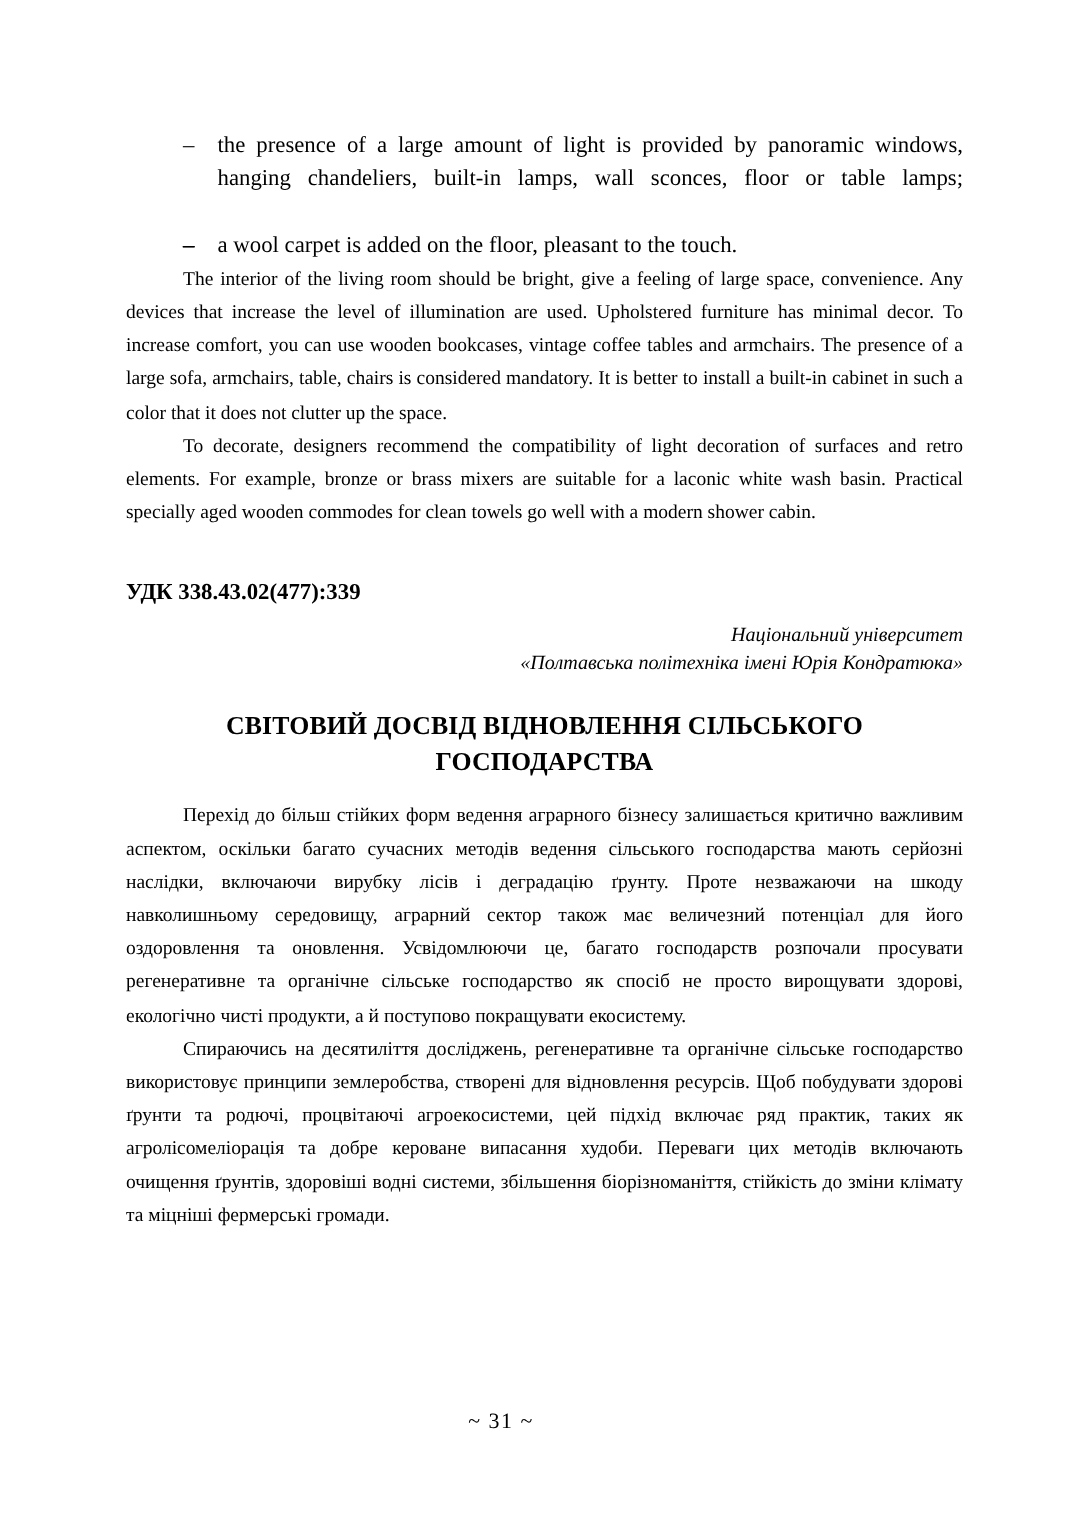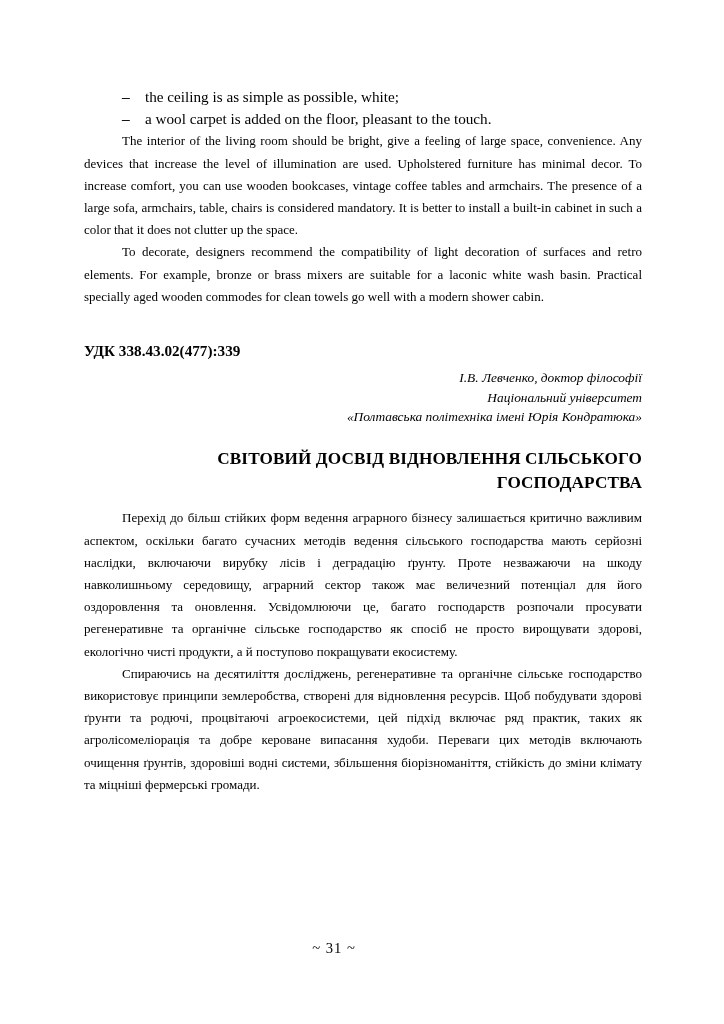--- a/index.html
+++ b/index.html
@@ -93,21 +93,21 @@
     text-align: right;
     font-style: italic;
     font-size: 13.4px;
     line-height: 19.4px;
   }
   .author-block div { white-space: nowrap; }
 
   
   .title {
     margin-top: 21px;
-    text-align: right;
+    text-align: center;
     font-weight: bold;
     font-size: 17.2px;
     line-height: 23.5px;
     letter-spacing: 0.1px;
   }
 
   .title-gap { height: 13px; }
 
   .ukr-block { margin-top: 0; }
   .ukr-block p.para { margin-bottom: 0; }
@@ -127,41 +127,40 @@
 </head>
 <body>
 
 <div class="page">
 
   <div class="content">
 
     <ul class="bullet-list">
       <li class="bullet-item">
         <span class="dash">–</span>
+        <span class="btext">the presence of a large amount of light is provided by panoramic windows, hanging chandeliers, built-in lamps, wall sconces, floor or table lamps;</span>
       </li>
       <li class="bullet-item single">
         <span class="dash">–</span>
-        <span class="btext">the ceiling is as simple as possible, white;</span>
       </li>
       <li class="bullet-item single">
         <span class="dash">–</span>
       </li>
       <li class="bullet-item single">
         <span class="dash">–</span>
         <span class="btext">a wool carpet is added on the floor, pleasant to the touch.</span>
       </li>
     </ul>
 
     <p class="para last">The interior of the living room should be bright, give a feeling of large space, convenience. Any devices that increase the level of illumination are used. Upholstered furniture has minimal decor. To increase comfort, you can use wooden bookcases, vintage coffee tables and armchairs. The presence of a large sofa, armchairs, table, chairs is considered mandatory. It is better to install a built-in cabinet in such a color that it does not clutter up the space.</p>
     <p class="para last">To decorate, designers recommend the compatibility of light decoration of surfaces and retro elements. For example, bronze or brass mixers are suitable for a laconic white wash basin. Practical specially aged wooden commodes for clean towels go well with a modern shower cabin.</p>
 
     <div class="udc">УДК 338.43.02(477):339</div>
 
     <div class="author-block">
-      <div>І.В. Левченко, доктор філософії</div>
       <div>Національний університет</div>
       <div>«Полтавська політехніка імені Юрія Кондратюка»</div>
     </div>
 
     <div class="title">
       <div>СВІТОВИЙ ДОСВІД ВІДНОВЛЕННЯ СІЛЬСЬКОГО</div>
       <div>ГОСПОДАРСТВА</div>
     </div>
 
     <div class="title-gap"></div>

